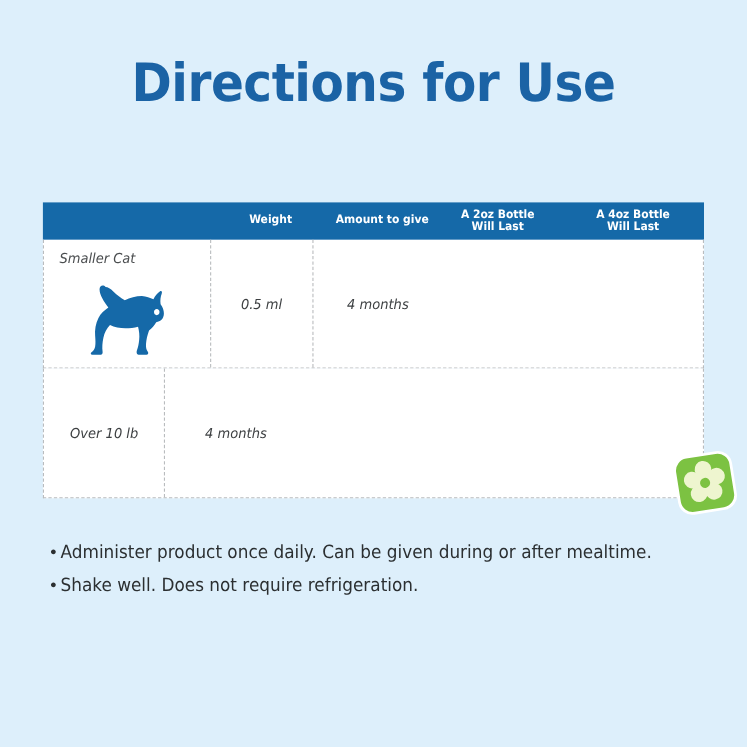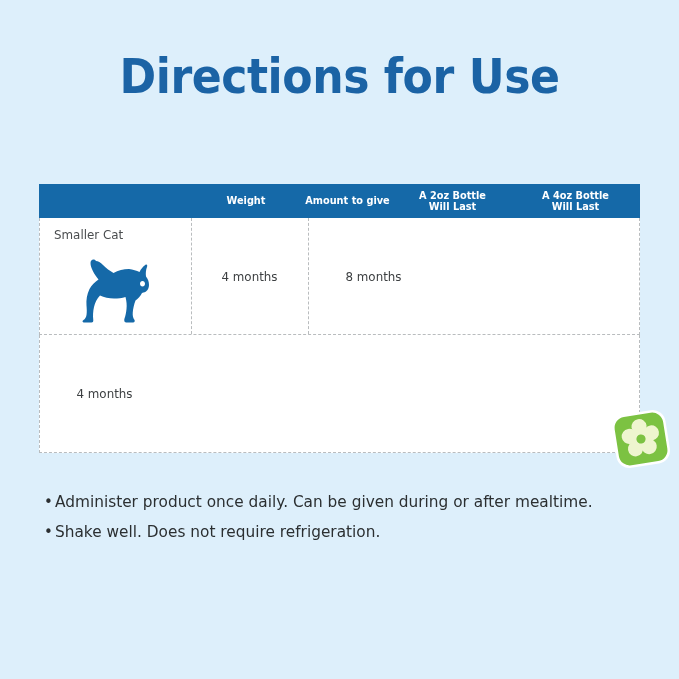--- a/index.html
+++ b/index.html
@@ -65,20 +65,21 @@
     white-space: nowrap;
   }
 
   .t-row {
     display: flex;
     background: #ffffff;
     border-bottom: 1px dashed #b9bcbe;
     border-left: 1px dashed #b9bcbe;
     border-right: 1px dashed #b9bcbe;
     box-sizing: border-box;
+    font-style: italic;
   }
   .t-row.r1 { height: 117px; }
   .t-row.r2 { height: 118px; }
 
   .cell {
     box-sizing: border-box;
     position: relative;
     display: flex;
     align-items: center;
     justify-content: center;
@@ -204,29 +205,32 @@
               C136 77 139 76 141 74 C144 71.5 146 67 146 62
               C146 56 144 50 140 45 C139 38 140 31 142 26
               C143.5 22 141.5 20 138.5 22 C134 25 130 30 127 36
               C121 33 114 31 106 30 C95 30 84 33 75 38
               C68 34 60 28 54 22 C49 17 44 14 40 14 Z
               M133 54 C136 54 138 56.5 138 59.5 C138 62.5 136 65 133 65
               C130 65 128 62.5 128 59.5 C128 56.5 130 54 133 54 Z"></path>
           </svg>
         </div>
       </div>
+      <div class="cell c-amount">
+        <span class="cell-text">0.5 ml</span>
+      </div>
       <div class="cell c-b2">
         <span class="cell-text">4 months</span>
       </div>
-      <div class="cell c-b4">
-        <span class="cell-text">8 months</span>
-      </div>
     </div>
 
     <div class="t-row r2">
+      <div class="cell c-weight">
+        <span class="cell-text">Over 10 lb</span>
+      </div>
       <div class="cell c-b4">
         <span class="cell-text">4 months</span>
       </div>
     </div>
 
   </div>
 
   <div class="badge">
     <svg width="58" height="58" viewBox="0 0 58 58" xmlns="http://www.w3.org/2000/svg" aria-hidden="true">
       <rect x="2" y="2" width="54" height="54" rx="13" ry="13" fill="#ffffff"></rect>

